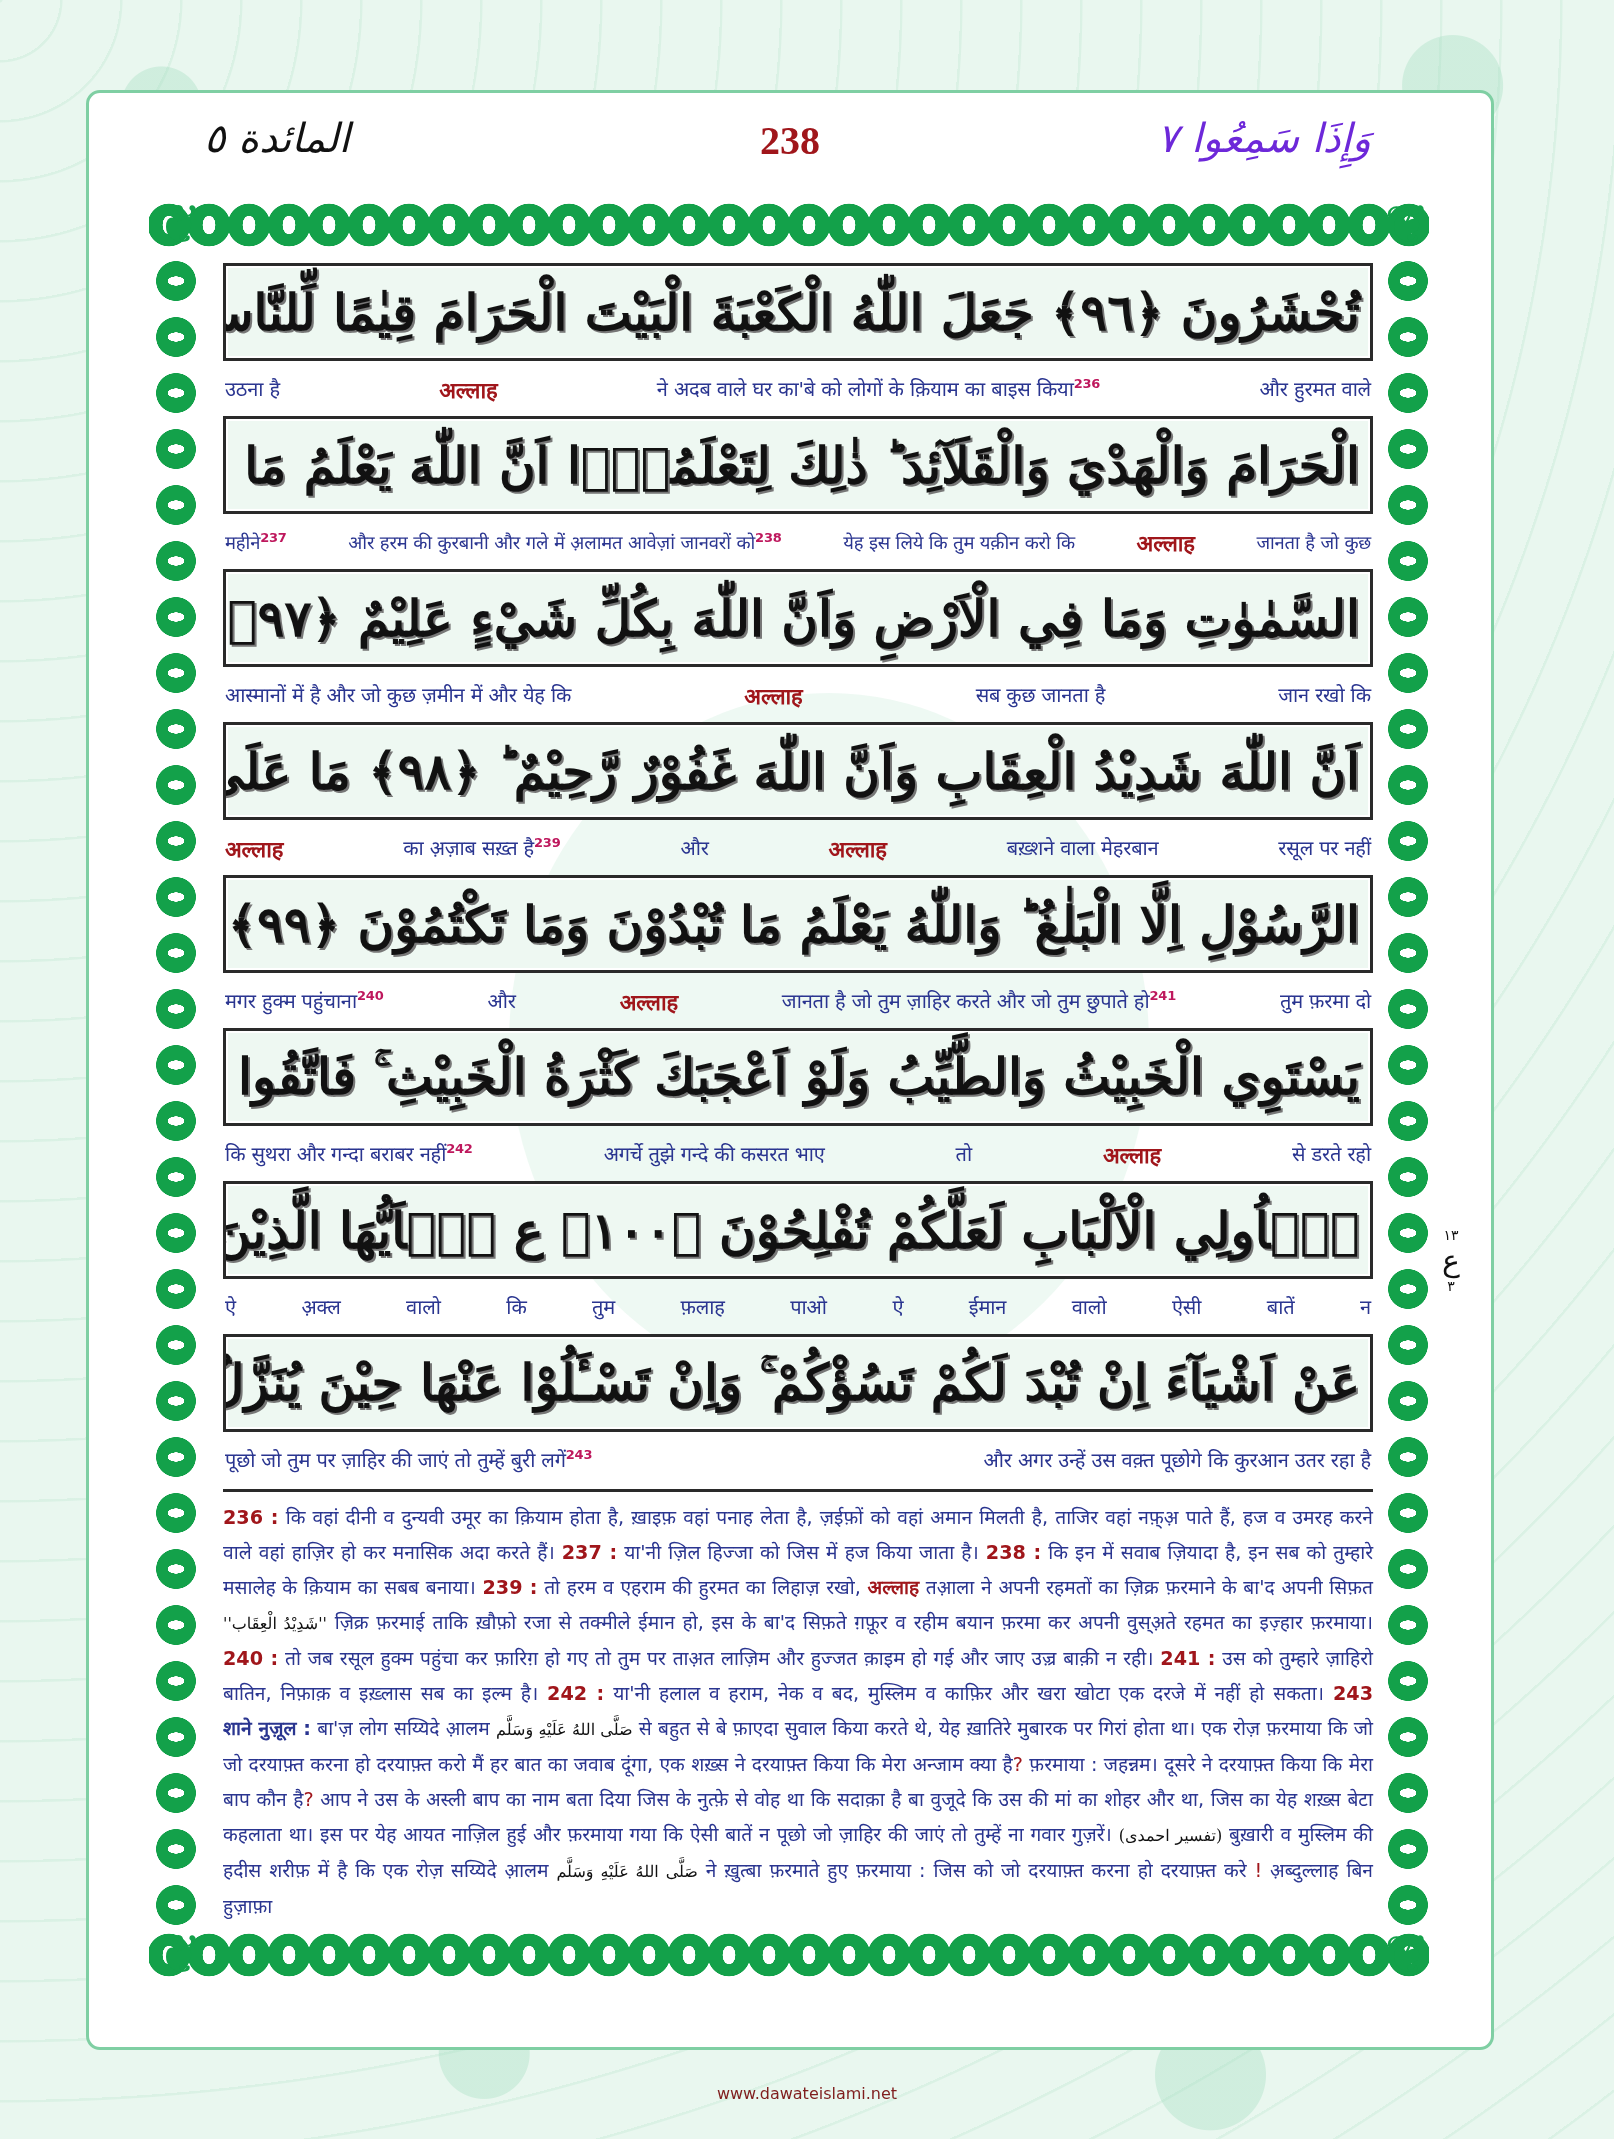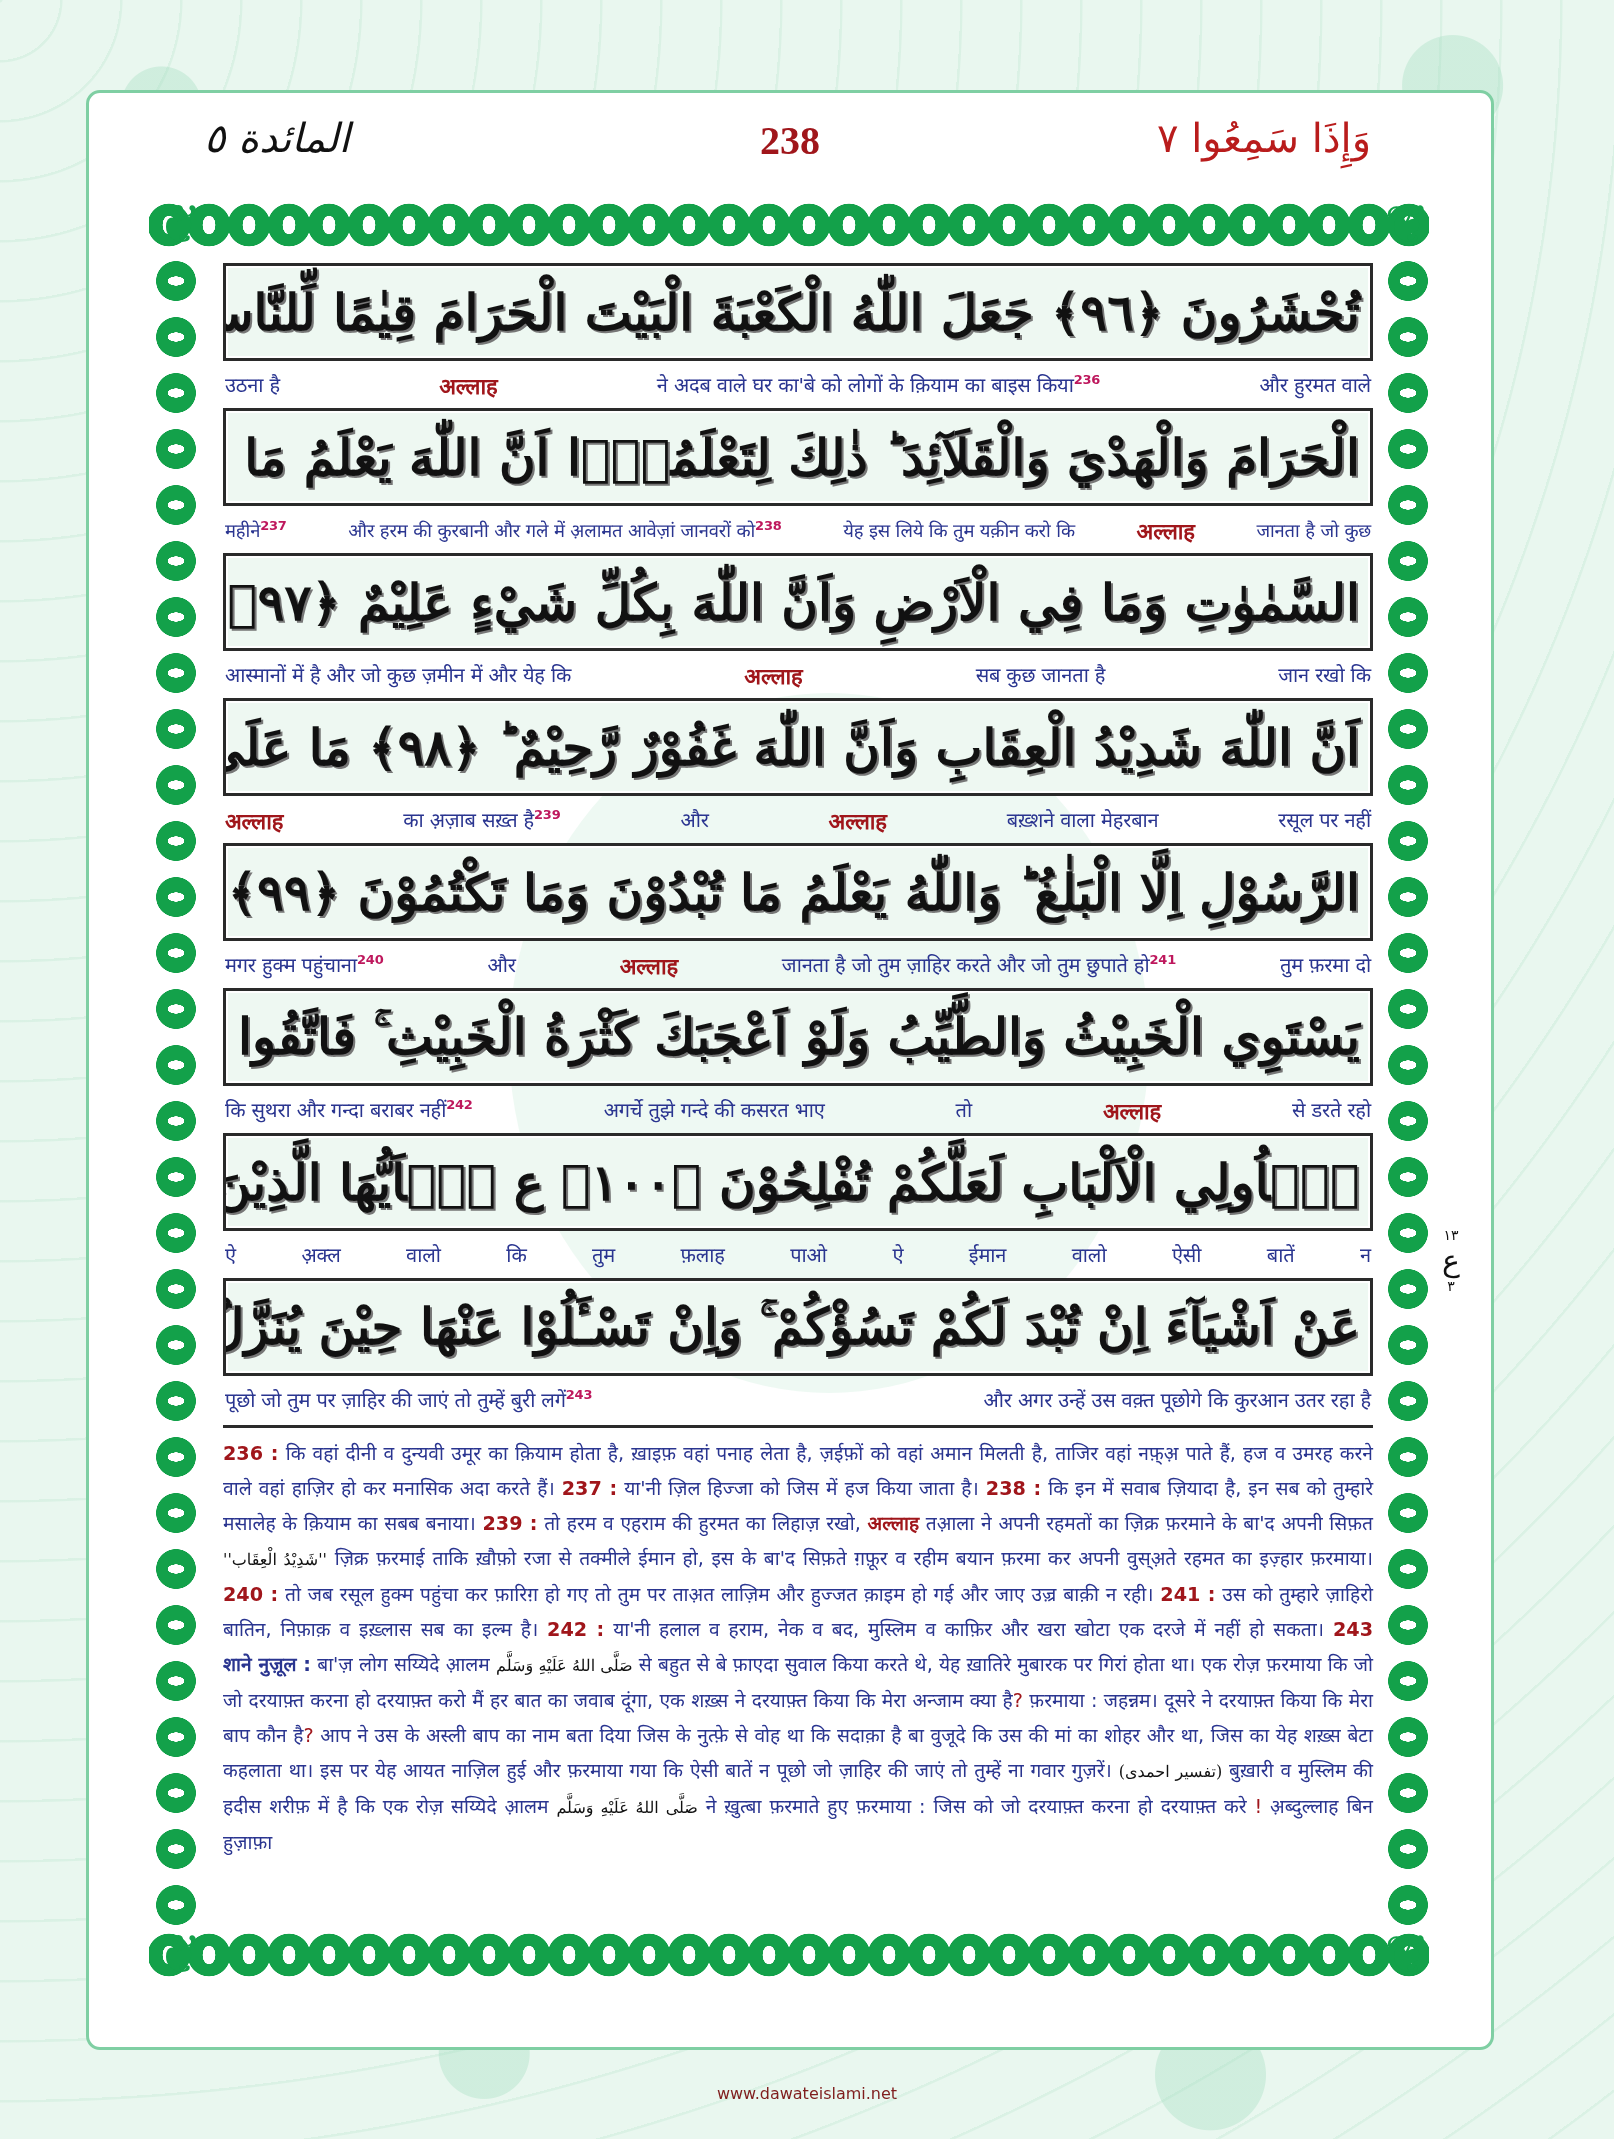--- a/index.html
+++ b/index.html
@@ -18,21 +18,21 @@
   .page {
     position: absolute; left: 86px; top: 90px; width: 1408px; height: 1960px;
     background: #ffffff; border: 3px solid #7fcfa3; border-radius: 14px;
   }
   .hdr { position: absolute; top: 22px; left: 0; right: 0; height: 70px; }
   .hdr-left { position: absolute; left: 115px; top: 0; font-family: "DejaVu Serif", serif;
     font-size: 40px; color: #111; direction: rtl; font-style: italic; }
   .hdr-center { position: absolute; left: 0; right: 0; text-align: center; top: 2px;
     font-family: "Liberation Serif", serif; font-weight: bold; font-size: 40px; color: #a0161b; }
   .hdr-right { position: absolute; right: 120px; top: 0; font-family: "DejaVu Serif", serif;
-    font-size: 40px; color: #b91c1c; direction: rtl; }
+    font-size: 40px; color: #6d28d9; direction: rtl; font-style: italic; }
 
   .border-top, .border-bottom {
     position: absolute; left: 60px; width: 1280px; height: 64px;
     background:
       radial-gradient(ellipse 14px 20px at 50% 50%, #ffffff 0 45%, transparent 47%),
       radial-gradient(ellipse 30px 30px at 50% 50%, #13a14a 0 70%, transparent 72%);
     background-size: 40px 64px; background-repeat: repeat-x;
   }
   .border-top { top: 100px; }
   .border-bottom { top: 1830px; }
@@ -53,21 +53,21 @@
     height: 98px; border: 3px solid #2a2a2a; background: #eef8f2;
     display: flex; align-items: center; justify-content: space-between;
     direction: rtl; padding: 0 10px; overflow: hidden;
     box-shadow: inset 0 0 0 2px #ffffff;
   }
   .ayah-box span.ar {
     font-family: "DejaVu Serif", serif; font-weight: bold; font-size: 50px; color: #111;
     white-space: nowrap; text-shadow: 2px 2px 0 #777;
   }
   .trans {
-    height: 47px; display: flex; justify-content: space-between; align-items: center;
+    height: 55px; display: flex; justify-content: space-between; align-items: center;
     font-family: "DejaVu Sans", sans-serif; font-size: 20px; color: #2a3590;
     white-space: nowrap; padding: 0 2px; letter-spacing: -0.2px;
   }
   .trans .allah { color: #a0161b; font-weight: bold; font-size: 22px; }
   .trans sup, .notes sup { color: #be185d; font-weight: bold; font-size: 13px; }
   .rule { height: 3px; background: #2a2a2a; margin-top: 2px; }
 
   .notes {
     margin-top: 8px; font-family: "DejaVu Sans", sans-serif; font-size: 19.2px;
     line-height: 35px; color: #2a3590; text-align: justify; text-align-last: justify;

